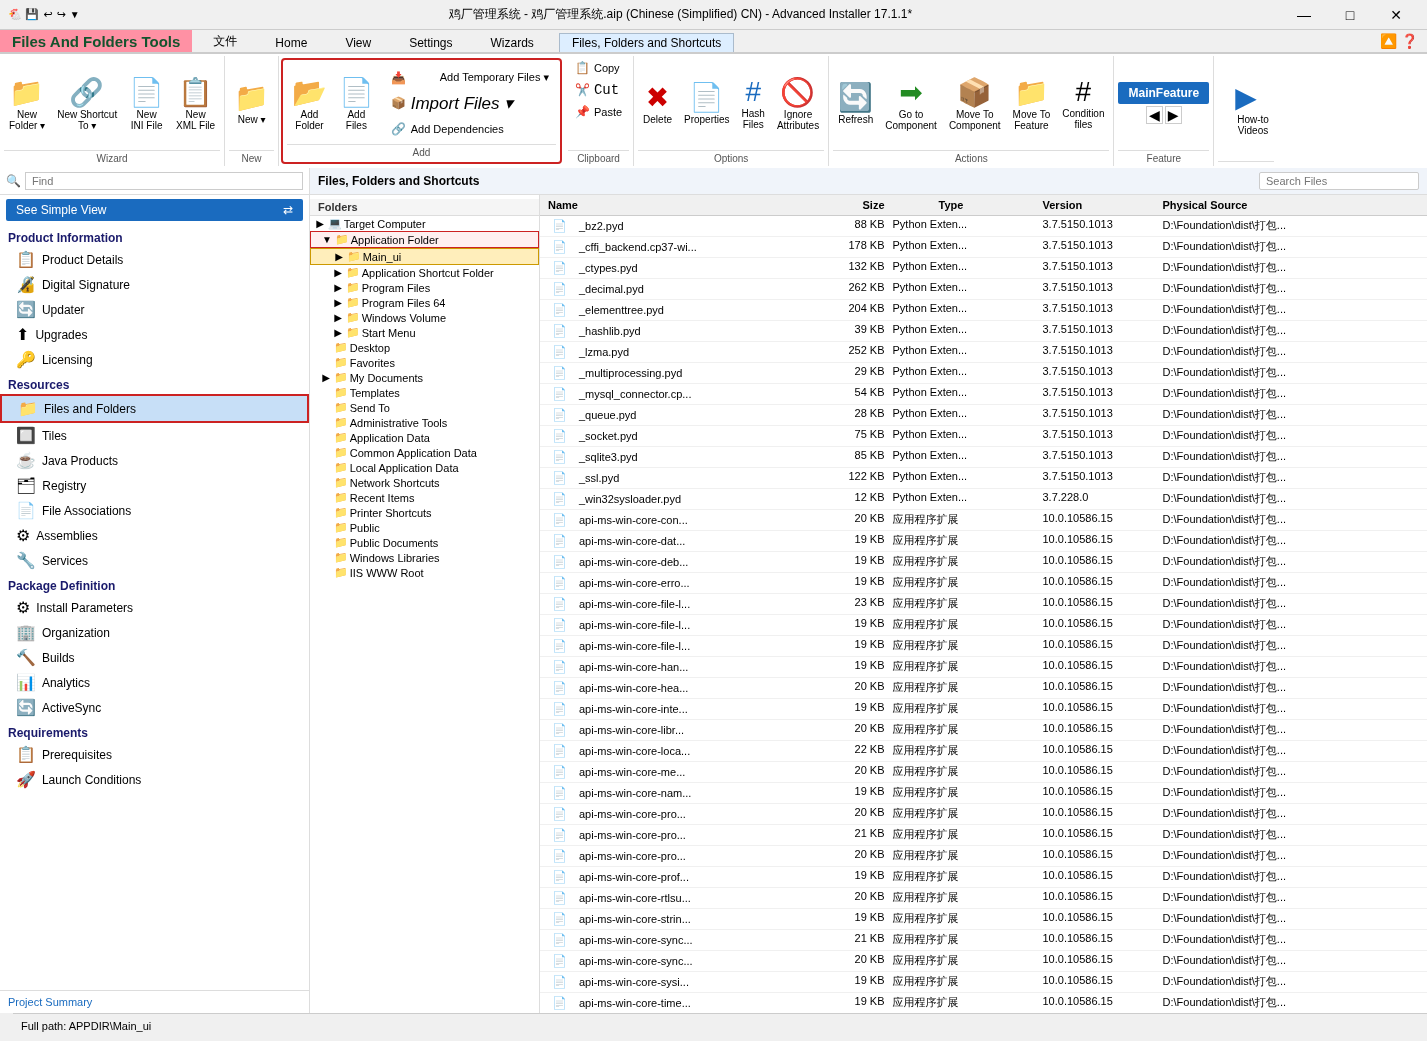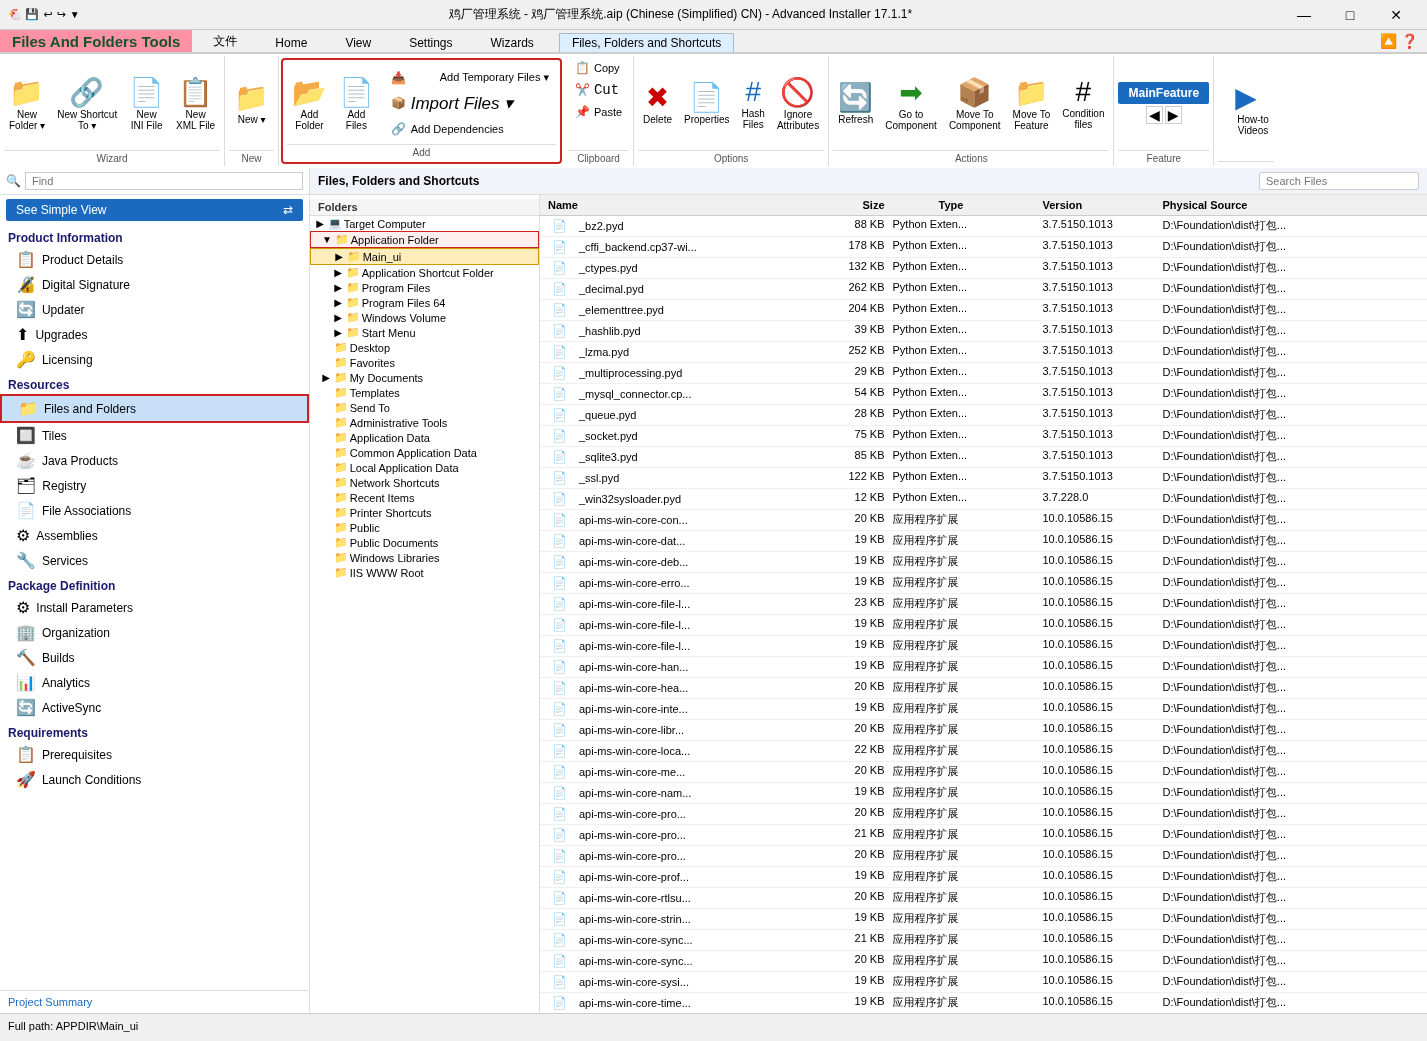--- a/index.html
+++ b/index.html
@@ -228,20 +228,21 @@
 
     
     .status-bar {
       background: #f0f0f0;
       border-top: 1px solid #ccc;
       padding: 2px 8px;
       font-size: 11px;
       display: flex;
       align-items: center;
       height: 24px;
+      margin-left: 13px;
     }
 
     .btn-with-dropdown {
       display: flex;
       flex-direction: column;
       align-items: center;
       cursor: pointer;
       padding: 2px 4px;
       border: 1px solid transparent;
       border-radius: 2px;

